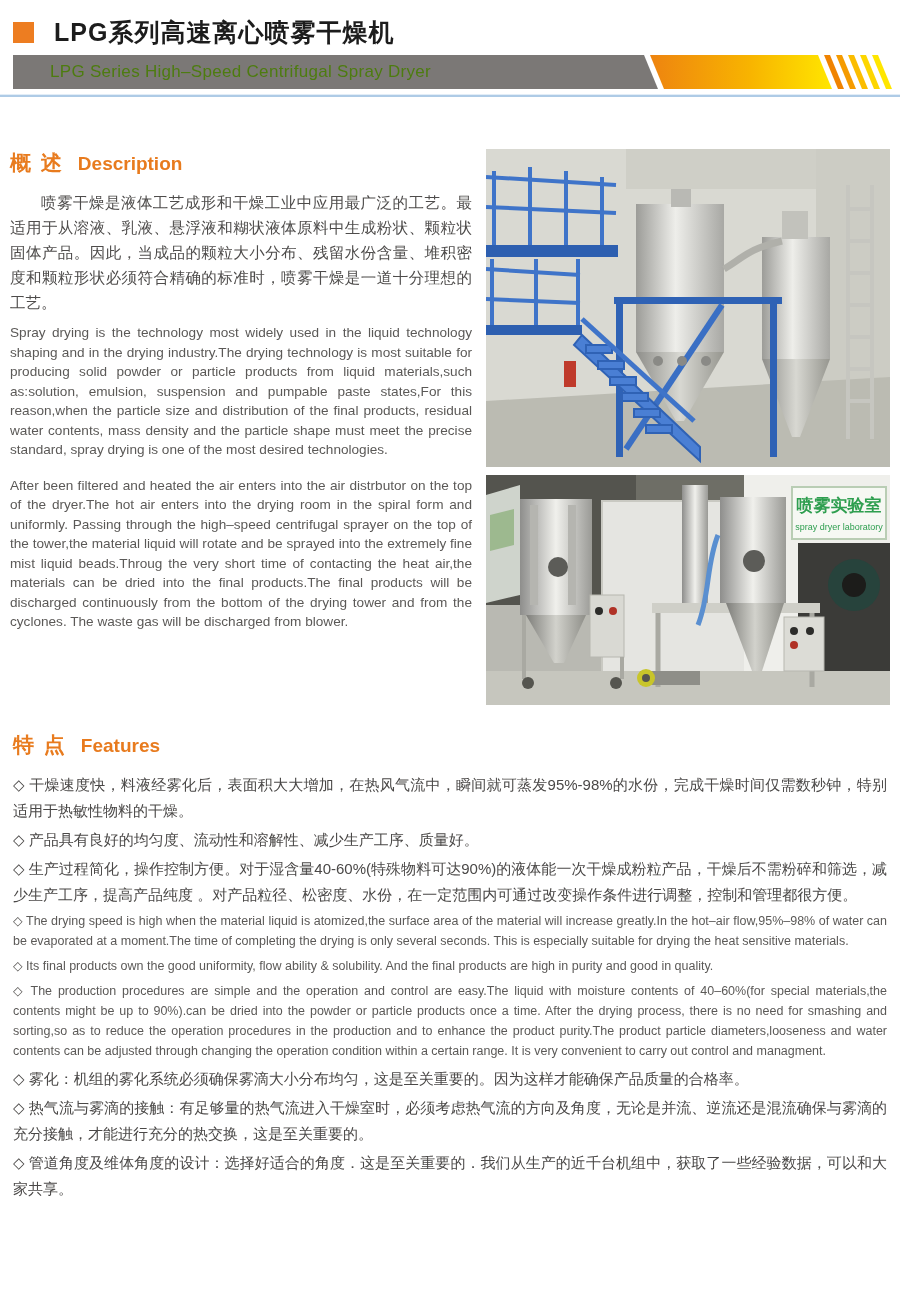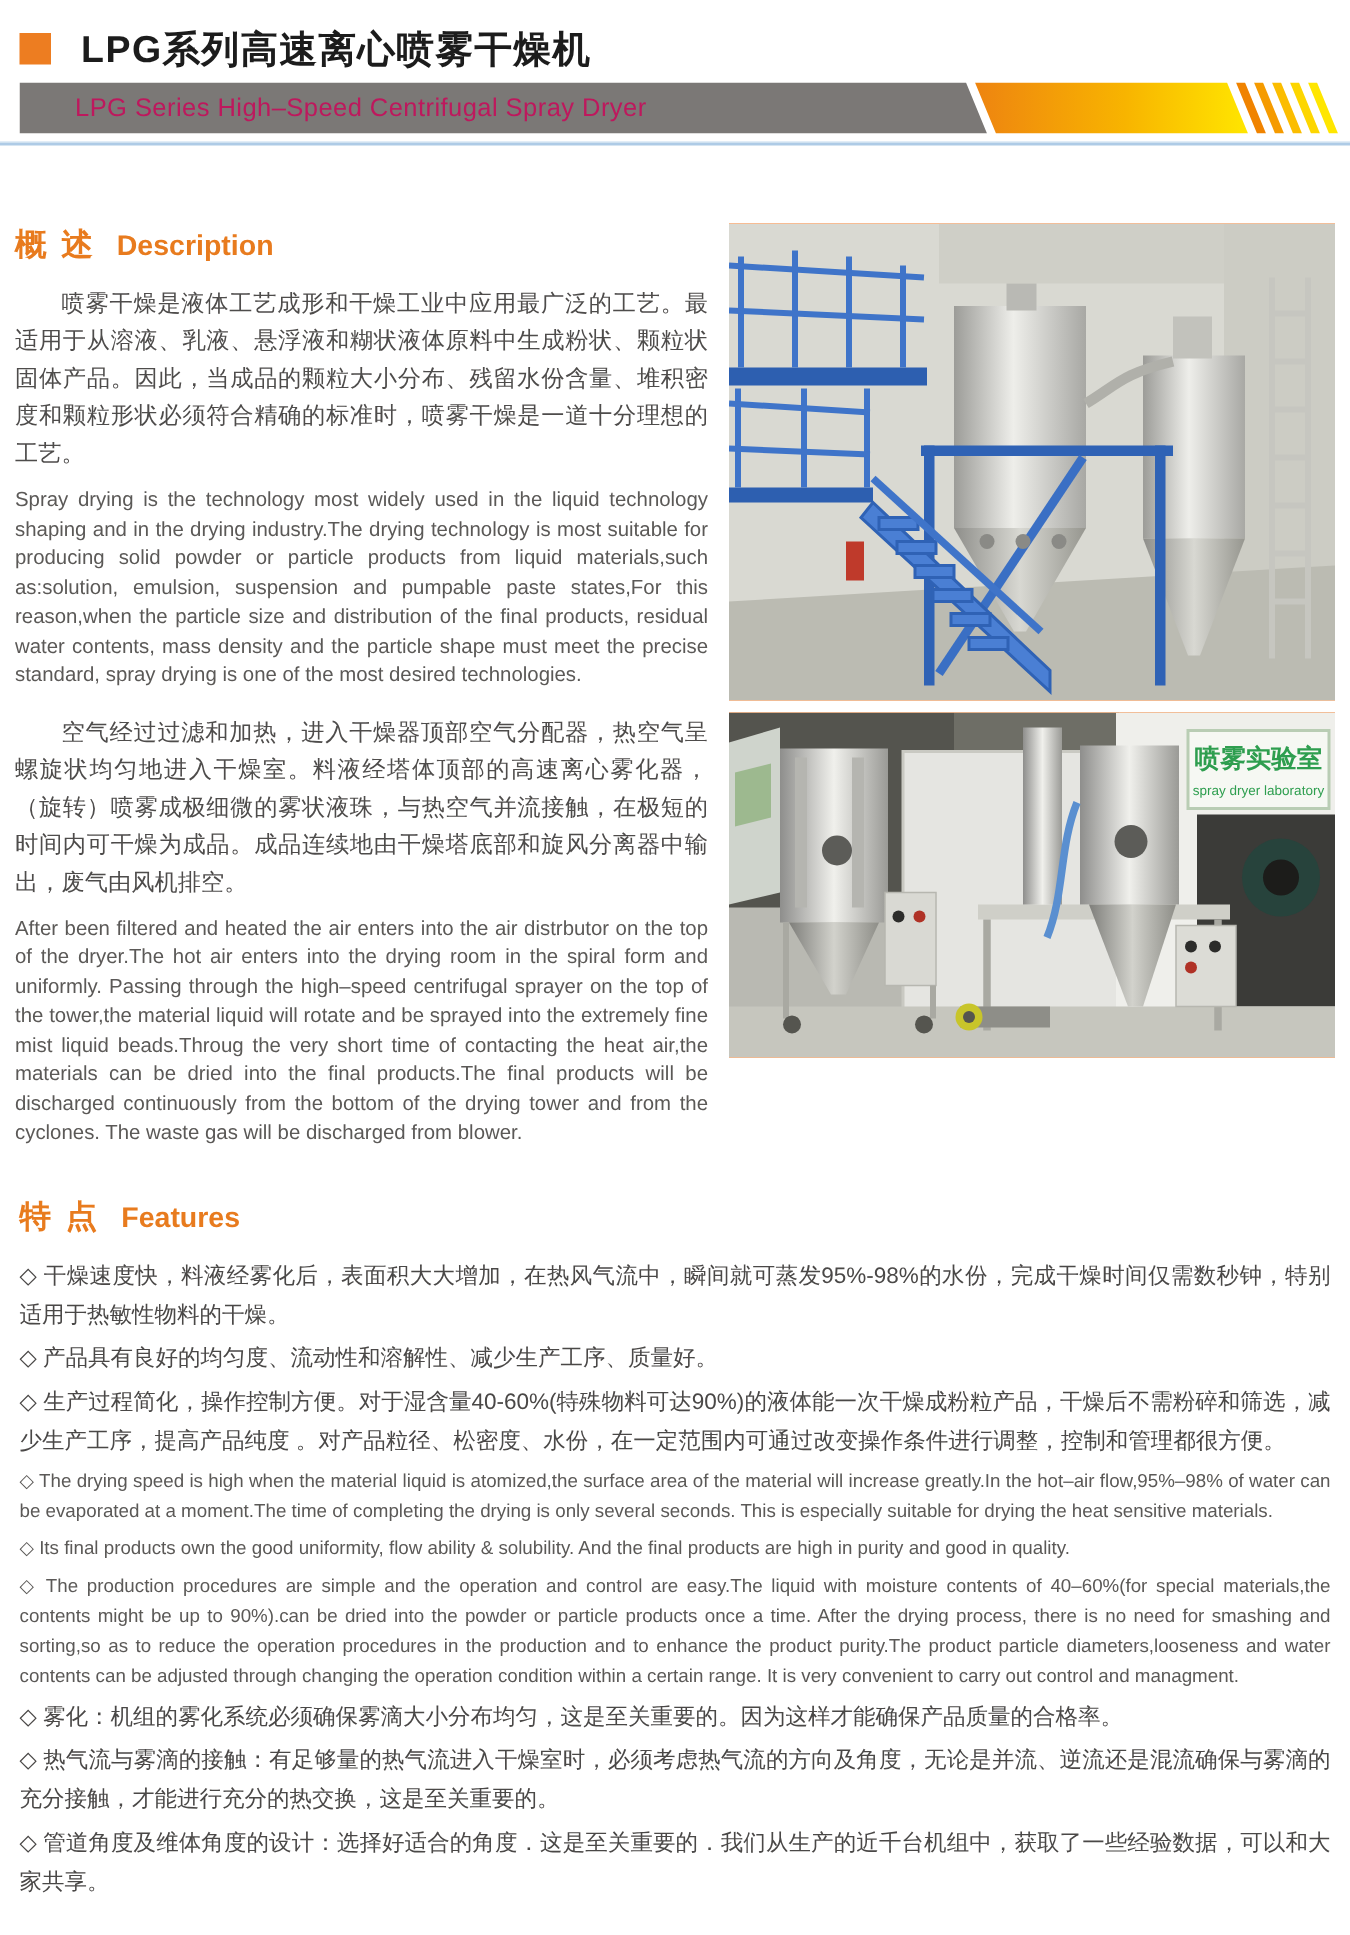--- a/index.html
+++ b/index.html
@@ -13,21 +13,21 @@
   .page { width:900px; height:1290px; position:relative; }
 
   
   .title-row { display:flex; align-items:center; gap:20px; padding:16px 13px 6px 13px; }
   .title-square { width:21px; height:21px; background:#ed7d21; flex:0 0 auto; }
   .title-zh { font-size:25px; font-weight:bold; color:#1c1c1c; letter-spacing:1px; }
   .banner { position:relative; height:34px; margin-left:13px; margin-right:0; }
   .banner svg { position:absolute; left:0; top:0; }
   .banner-text {
     position:absolute; left:37px; top:0; line-height:34px;
-    color:#be185d; font-size:17px; letter-spacing:0.3px;
+    color:#4d7c0f; font-size:17px; letter-spacing:0.3px;
   }
   .rule-blue { margin-top:5px; height:0; border-top:1px solid #e2edf7; border-bottom:2px solid #aecbe6; }
 
   
   .main { display:flex; padding:0 10px; margin-top:52px; align-items:flex-start; }
   .col-text { width:462px; flex:0 0 auto; }
   .col-photos { margin-left:auto; width:404px; flex:0 0 auto; }
 
   .sec-head { display:flex; align-items:baseline; gap:14px; margin-bottom:13px; }
   .sec-head .zh { color:#e87b1e; font-weight:bold; font-size:21px; letter-spacing:2px; }
@@ -36,21 +36,21 @@
   .para-zh {
     font-size:15.5px; line-height:25px; text-align:justify;
     text-indent:2em; color:#4e4c4b; margin-bottom:8px;
   }
   .para-en {
     font-size:13.6px; line-height:19.5px; text-align:justify;
     color:#5b5957; margin-bottom:6px;
   }
   .principle-block { margin-top:16px; }
 
-  .photo { width:404px; background:#f97316; overflow:hidden; }
+  .photo { width:404px; background:#84cc16; overflow:hidden; }
   .photo + .photo { margin-top:8px; }
   .photo svg { display:block; }
 
   
   .features { padding:0 13px; margin-top:26px; }
   .features ul { list-style:none; }
   .features li.zh {
     font-size:15px; line-height:26px; color:#4a4847; text-align:justify;
     margin-bottom:3px;
   }
@@ -98,21 +98,20 @@
       <div>
         <div class="sec-head">
           <span class="zh">概 述</span>
           <span class="en">Description</span>
         </div>
         <p class="para-zh">喷雾干燥是液体工艺成形和干燥工业中应用最广泛的工艺。最适用于从溶液、乳液、悬浮液和糊状液体原料中生成粉状、颗粒状固体产品。因此，当成品的颗粒大小分布、残留水份含量、堆积密度和颗粒形状必须符合精确的标准时，喷雾干燥是一道十分理想的工艺。</p>
         <p class="para-en">Spray drying is the technology most widely used in the liquid technology shaping and in the drying industry.The drying technology is most suitable for producing solid powder or particle products from liquid materials,such as:solution, emulsion, suspension and pumpable paste states,For this reason,when the particle size and distribution of the final products, residual water contents, mass density and the particle shape must meet the precise standard, spray drying is one of the most desired technologies.</p>
       </div>
 
       <div class="principle-block">
-        <p class="para-zh">空气经过过滤和加热，进入干燥器顶部空气分配器，热空气呈螺旋状均匀地进入干燥室。料液经塔体顶部的高速离心雾化器，（旋转）喷雾成极细微的雾状液珠，与热空气并流接触，在极短的时间内可干燥为成品。成品连续地由干燥塔底部和旋风分离器中输出，废气由风机排空。</p>
         <p class="para-en">After been filtered and heated the air enters into the air distrbutor on the top of the dryer.The hot air enters into the drying room in the spiral form and uniformly. Passing through the high–speed centrifugal sprayer on the top of the tower,the material liquid will rotate and be sprayed into the extremely fine mist liquid beads.Throug the very short time of contacting the heat air,the materials can be dried into the final products.The final products will be discharged continuously from the bottom of the drying tower and from the cyclones. The waste gas will be discharged from blower.</p>
       </div>
 
     </div>
 
     <div class="col-photos">
 
       <div class="photo">
         <svg width="404" height="318" viewBox="0 0 404 318">
           <defs>

